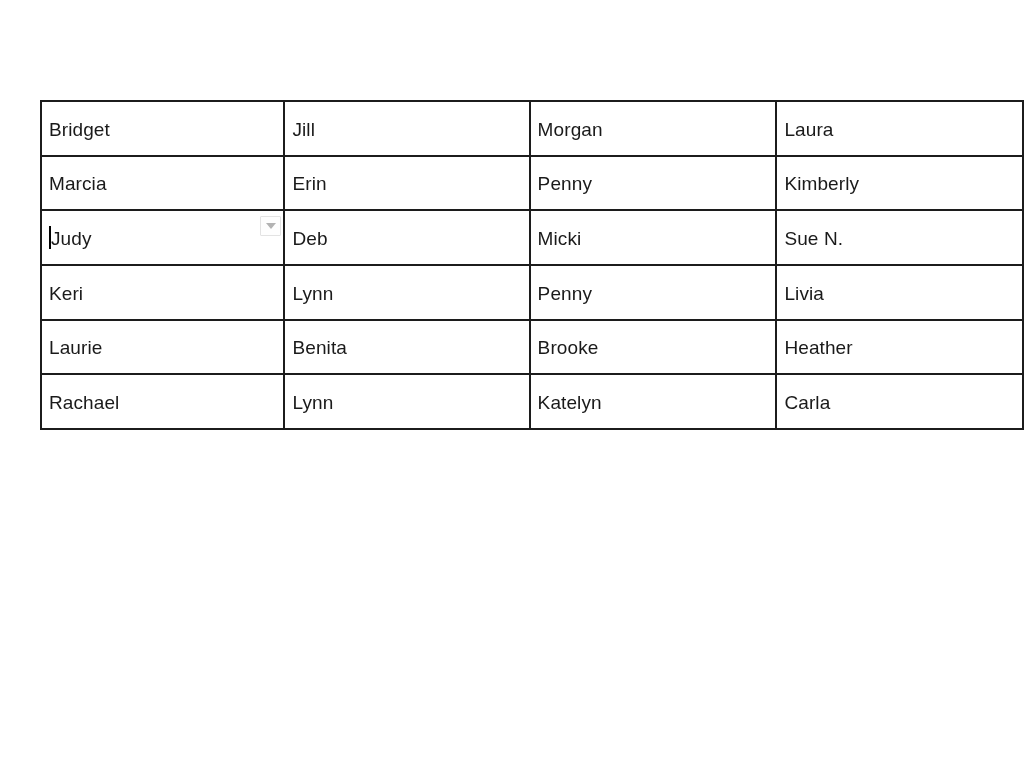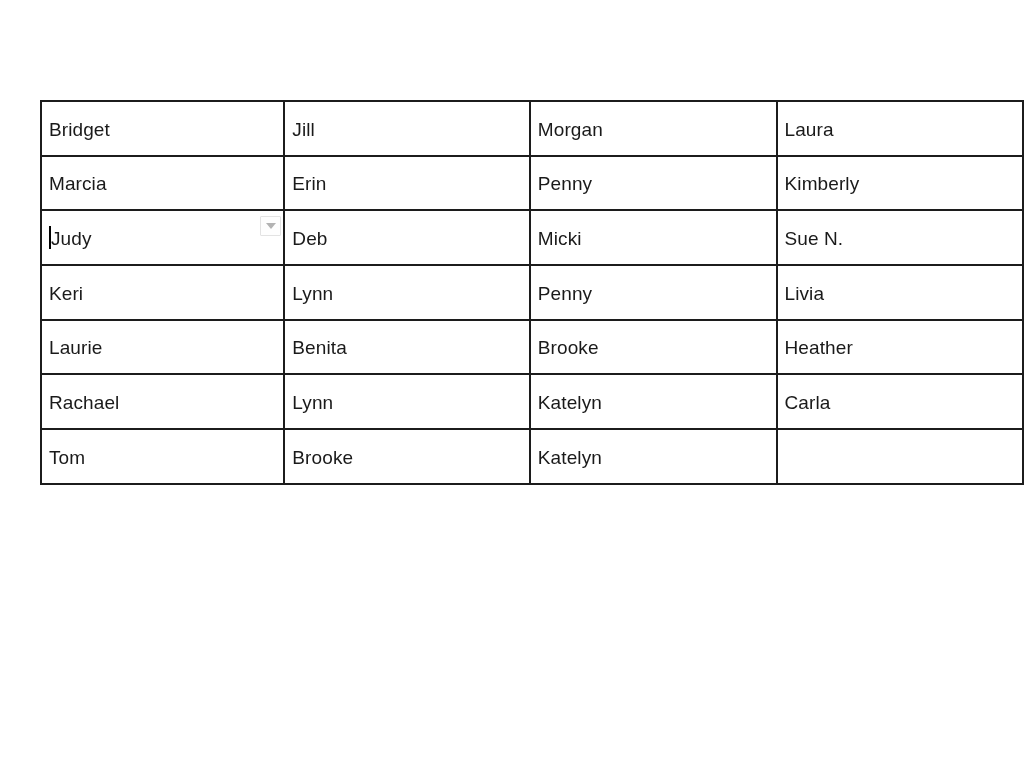--- a/index.html
+++ b/index.html
@@ -121,21 +121,15 @@
           <td><span class="cell-text">Benita</span></td>
           <td><span class="cell-text">Brooke</span></td>
           <td><span class="cell-text">Heather</span></td>
         </tr>
         <tr>
           <td><span class="cell-text">Rachael</span></td>
           <td><span class="cell-text">Lynn</span></td>
           <td><span class="cell-text">Katelyn</span></td>
           <td><span class="cell-text">Carla</span></td>
         </tr>
-        <tr>
-          <td><span class="cell-text">Tom</span></td>
-          <td><span class="cell-text">Brooke</span></td>
-          <td><span class="cell-text">Katelyn</span></td>
-          <td><span class="cell-text"></span></td>
-        </tr>
       </tbody>
   </table>
 </div>
 
 </body></html>

